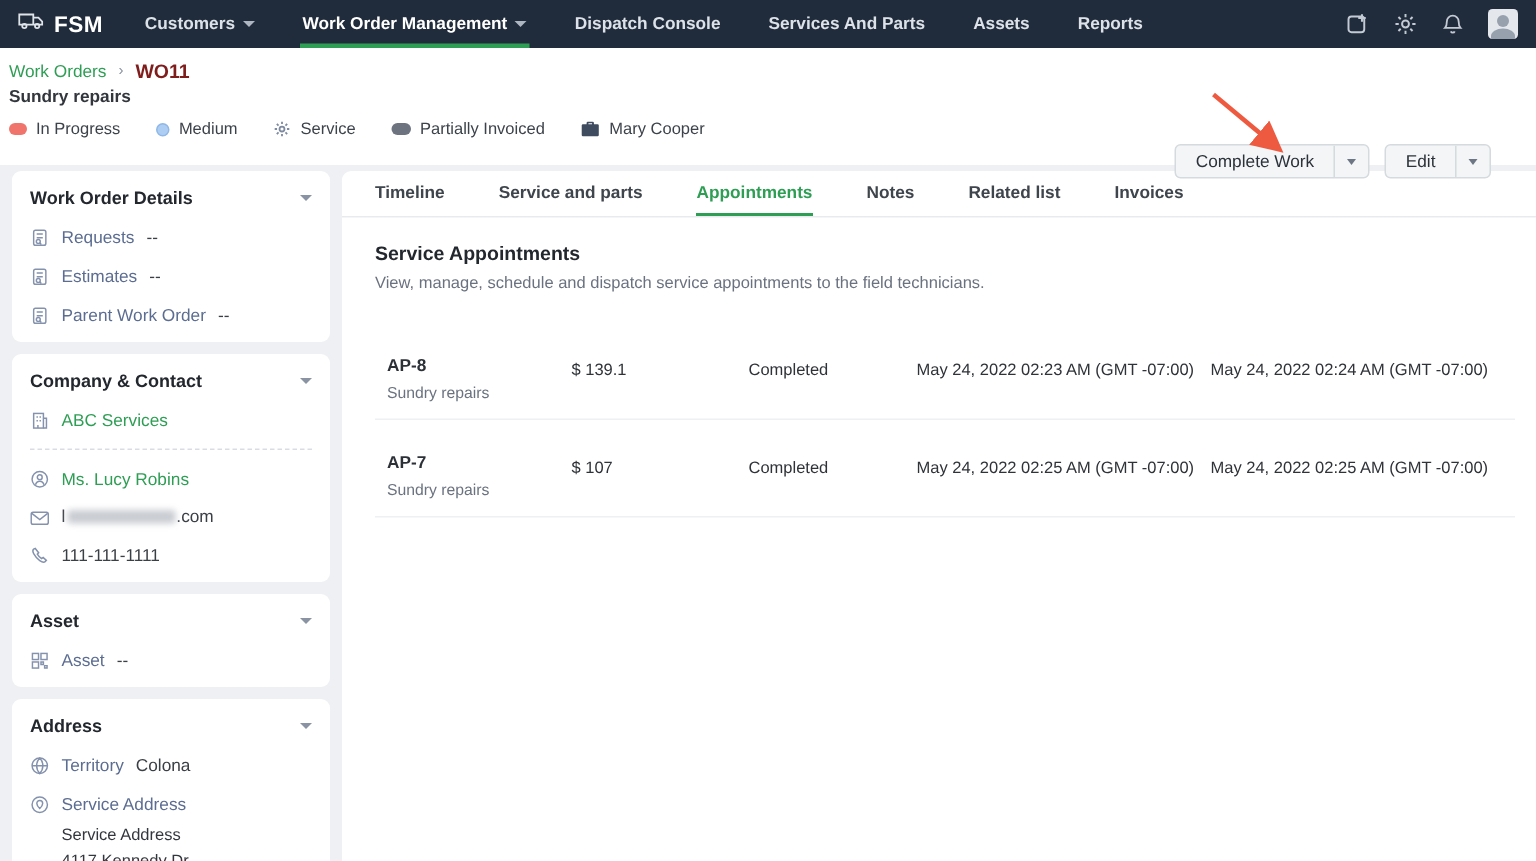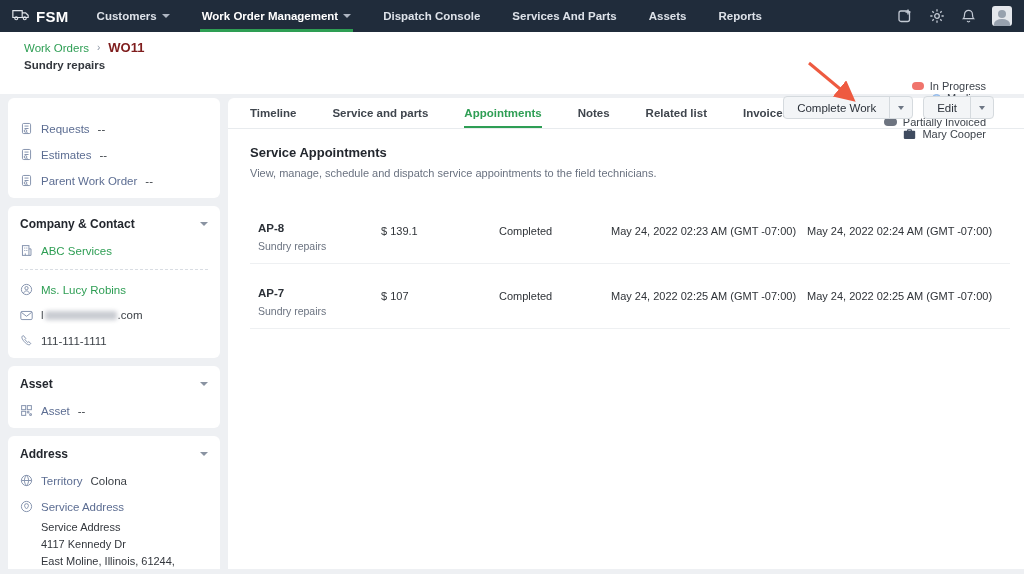--- a/index.html
+++ b/index.html
@@ -15,27 +15,27 @@
   .nav-item { display:flex; align-items:center; gap:5px; font-size:11.5px; font-weight:600; color:#dde2e9; padding:0 2px; margin-right:28px; border-bottom:3px solid transparent; padding-top:3px; cursor:pointer; white-space:nowrap; }
   .nav-item.active { border-bottom-color:#2e9e54; color:#ffffff; }
   .caret-down { width:0; height:0; border-left:4px solid transparent; border-right:4px solid transparent; border-top:4px solid #aeb6c2; display:inline-block; }
   .nav-right { margin-left:auto; display:flex; align-items:center; gap:16px; }
   .nav-ic { color:#c3cad4; display:flex; align-items:center; }
   .avatar { width:20px; height:20px; border-radius:3px; background:#e4e7ec; position:relative; overflow:hidden; }
   .avatar::before { content:""; position:absolute; top:4px; left:6px; width:8px; height:8px; border-radius:50%; background:#97a1ae; }
   .avatar::after { content:""; position:absolute; top:13px; left:2px; width:16px; height:10px; border-radius:50% 50% 0 0; background:#97a1ae; }
 
   
-  .header { background:#fff; padding:8px 14px 9px 24px; position:relative; height:62px; }
+  .header { background:#fff; padding:8px 14px 9px 6px; position:relative; height:78px; }
   .crumb-row { display:flex; align-items:center; gap:8px; }
   .crumb-link { color:#2e9e54; font-size:11.5px; cursor:pointer; }
   .crumb-sep { color:#8a93a2; font-size:10px; }
   .crumb-cur { font-size:13px; font-weight:bold; color:#7f1d1d; }
   .sub-title { font-size:11.5px; color:#33373d; margin-top:4px; font-weight:600; }
-  .badge-row { display:flex; align-items:flex-end; margin-top:9px;flex-direction:column; }
+  .badge-row { display:flex; align-items:flex-end; margin-top:9px; }
   .badge { display:flex; align-items:center; gap:6px; font-size:11px; color:#3d434b; margin-right:24px; }
   .dot-status { width:12px; height:8px; border-radius:5px; background:#f0746c; }
   .dot-priority { width:9px; height:9px; border-radius:50%; background:#aecdf2; border:1px solid #8fb7e8; }
   .dot-invoice { width:13px; height:8px; border-radius:5px; background:#6d7480; }
   .badge-ic { color:#7e8aa0; display:flex; align-items:center; }
   .badge-ic.dark { color:#3f4b5f; }
   .header-actions { position:absolute; right:30px; top:64px; display:flex; gap:10px; }
   .split-btn { display:inline-flex; border:1px solid #d5dade; border-radius:4px; background:#f3f5f7; overflow:hidden; height:23px; }
   .split-main { padding:0 13px; font-size:11.5px; color:#2c323a; display:flex; align-items:center; cursor:pointer; }
   .split-caret { padding:0 8px; display:flex; align-items:center; border-left:1px solid #d5dade; cursor:pointer; }
@@ -195,20 +195,24 @@
       </defs>
       <line x1="26" y1="9" x2="68" y2="44" stroke="#ee5a40" stroke-width="3" marker-end="url(#ah)"></line>
     </svg>
   </div>
 
   <div class="body">
 
     <div class="sidebar">
 
       <div class="card">
+        <div class="card-head">
+          <span class="card-title">Work Order Details</span>
+          <span class="card-caret"></span>
+        </div>
         <div class="side-row">
           <span class="side-ic">
             <svg width="13" height="13" viewBox="0 0 16 16" fill="none" stroke="currentColor" stroke-width="1.2">
               <rect x="3" y="1.8" width="10" height="12.4" rx="1.5"></rect>
                 <path d="M5.5 5h5M5.5 8h5"></path>
                 <circle cx="6.8" cy="11" r="1.6"></circle>
                 <path d="M8 12.2l1.3 1.3"></path>
             </svg>
           </span>
           <span class="side-label link">Requests</span>

